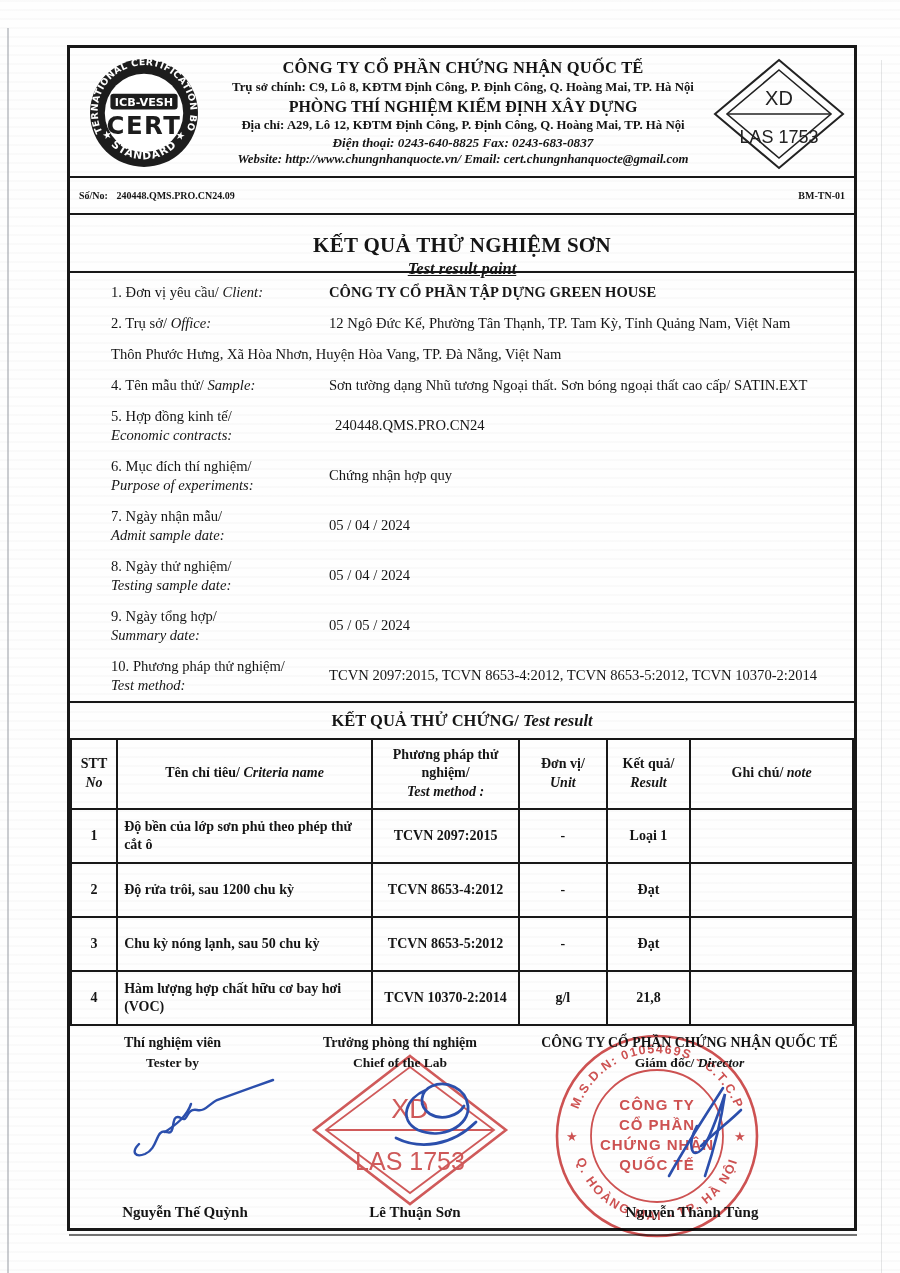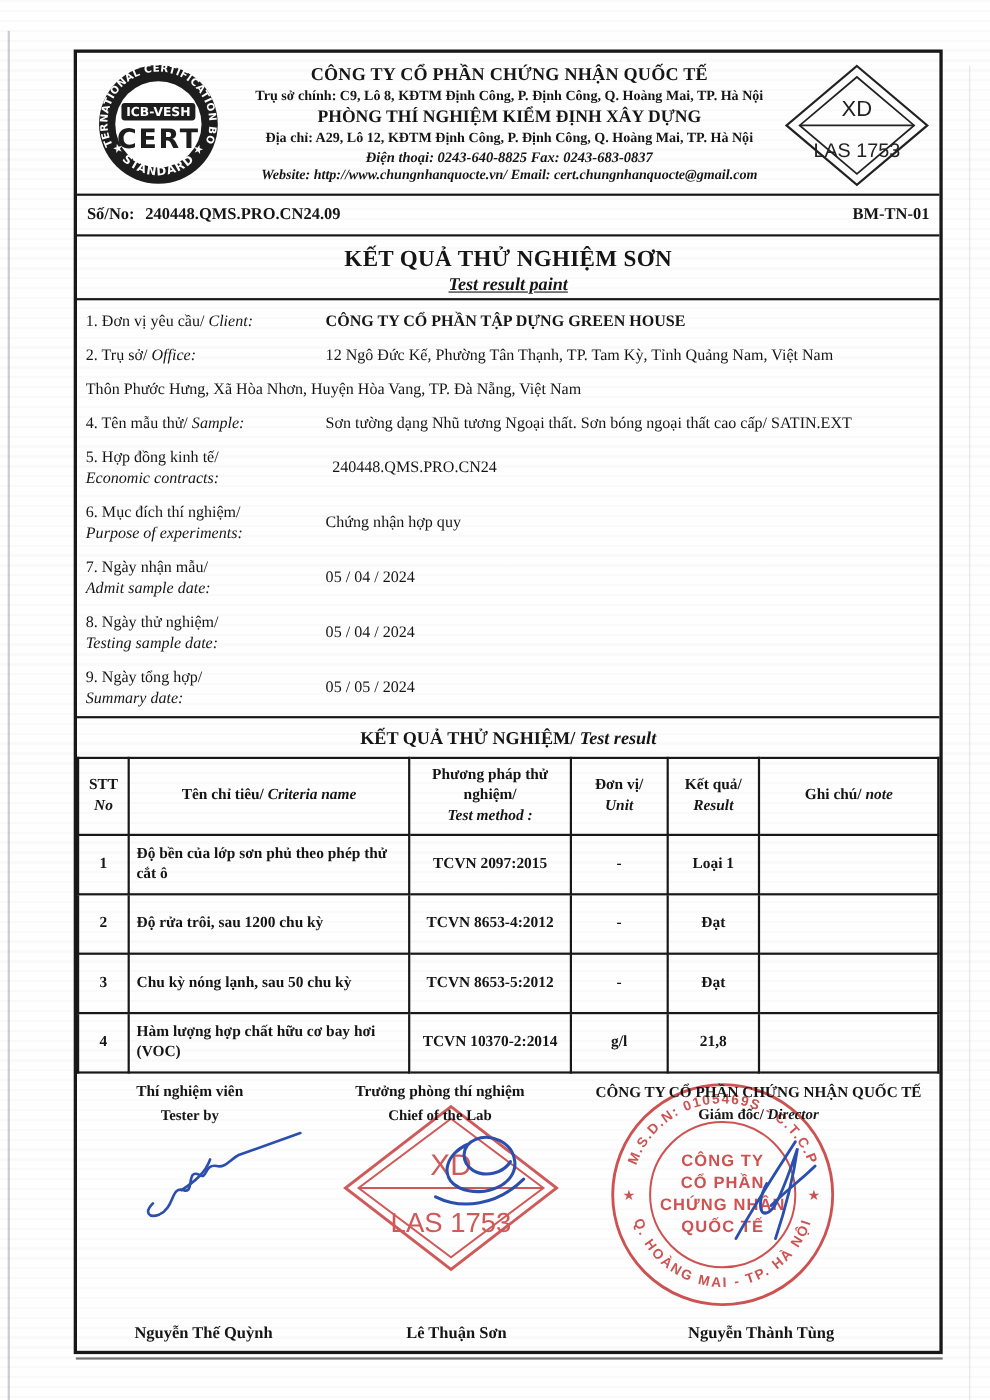--- a/index.html
+++ b/index.html
@@ -31,29 +31,29 @@
   .company { font-size:16.5px; font-weight:bold; letter-spacing:.2px; }
   .addr { font-size:12.8px; font-weight:600; }
   .labname { font-size:16px; font-weight:bold; }
   .phone { font-size:13.2px; font-style:italic; font-weight:bold; }
   .web { font-size:12.8px; font-style:italic; font-weight:bold; }
   .hdr-diamond { width:150px; position:relative; }
   .hdr-diamond svg { position:absolute; right:5px; top:8px; }
 
   
   .meta-row { height:37px; border-bottom:2px solid #181818; display:flex; align-items:center;
-    justify-content:space-between; padding:0 9px; font-weight:bold; font-size:15px; }
-
-  
-  .title-box { height:58px; border-bottom:2px solid #181818; text-align:center; padding-top:8px; }
+    justify-content:space-between; padding:0 9px; font-weight:bold; font-size:10px; }
+
+  
+  .title-box { height:58px; border-bottom:2px solid #181818; text-align:center; padding-top:18px; }
   .title-vi { font-size:21px; font-weight:bold; letter-spacing:.3px; }
   .title-en { font-size:16.5px; font-weight:bold; font-style:italic; text-decoration:underline; margin-top:1px; }
 
   
-  .info-list { padding:4px 0 0 0; }
+  .info-list { padding:4px 0 0 0;margin-left:33px; }
   .info-row { display:flex; padding:6px 8px; }
   .info-label { width:218px; font-size:14.6px; line-height:1.3; flex-shrink:0; }
   .info-label i { font-style:italic; }
   .info-row.two .info-label i { display:block; }
   .info-value { flex:1; font-size:14.6px; display:flex; align-items:center; line-height:1.3; padding-right:4px; }
   .info-value.bold { font-weight:bold; }
 
   
   .section-head { border-top:2px solid #181818; text-align:center; padding:8px 0 7px; font-size:16.5px; font-weight:bold; }
   .section-head i { font-style:italic;text-align:center; }
@@ -201,24 +201,31 @@
         </div>
         <div class="info-value">05 / 04 / 2024</div>
       </div>
       <div class="info-row two">
         <div class="info-label">
           <span>9. Ngày tổng hợp/</span>
           <i>Summary date:</i>
         </div>
         <div class="info-value">05 / 05 / 2024</div>
       </div>
+      <div class="info-row two">
+        <div class="info-label">
+          <span>10. Phương pháp thử nghiệm/</span>
+          <i>Test method:</i>
+        </div>
+        <div class="info-value">TCVN 2097:2015, TCVN 8653-4:2012, TCVN 8653-5:2012, TCVN 10370-2:2014</div>
+      </div>
     </div>
 
     <div class="section-head">
-      <span>KẾT QUẢ THỬ NGHIỆM/</span>
+      <span>KẾT QUẢ THỬ CHỨNG/</span>
       <i>Test result</i>
     </div>
 
     <table class="results">
       <colgroup>
         <col style="width:5.9%">
           <col style="width:32.6%">
           <col style="width:18.8%">
         <col style="width:11.2%">
           <col style="width:10.7%">

